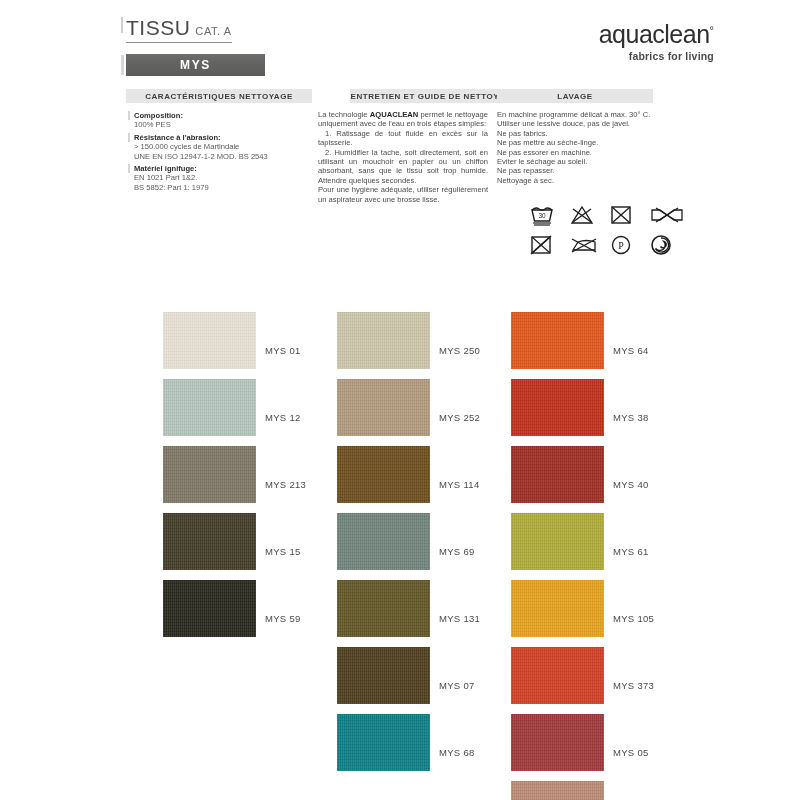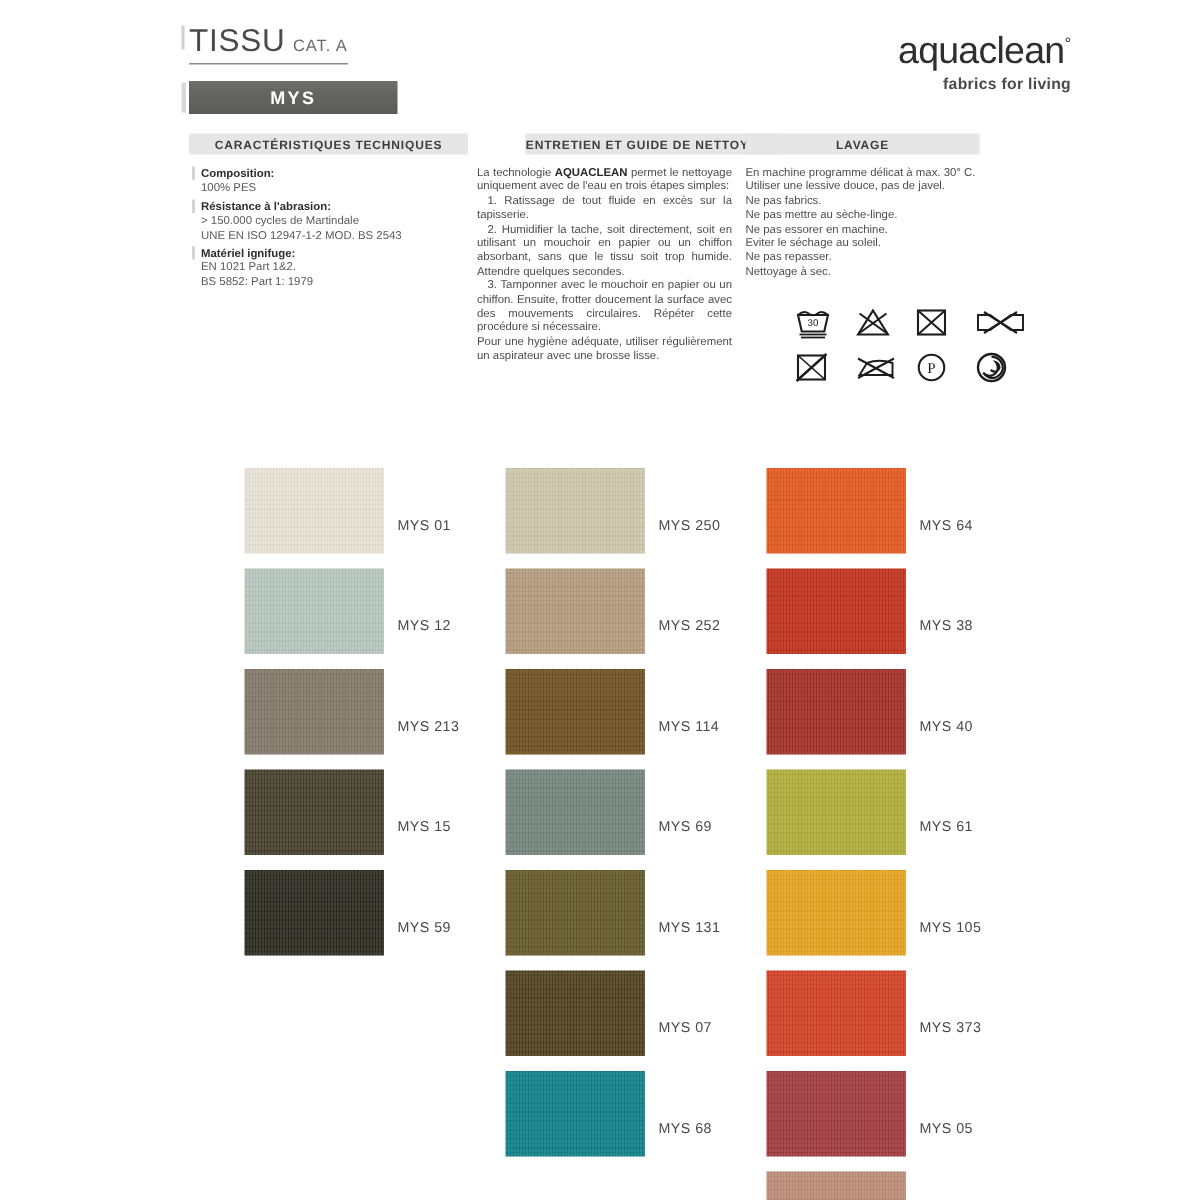--- a/index.html
+++ b/index.html
@@ -213,21 +213,21 @@
     <span class="label">MYS</span>
   </div>
 
   <div id="brand">
     <div class="brand-name"><span>aquaclean</span><span class="brand-reg">°</span></div>
     <div class="brand-tag">fabrics for living</div>
   </div>
 </div>
 
 <div class="sec-bar" id="bar-tech">
-  <span class="txt">CARACTÉRISTIQUES TECHNIQUES</span>
+  <span class="txt">CARACTÉRISTIQUES NETTOYAGE</span>
 </div>
 <div class="sec-bar" id="bar-entre">
   <span class="txt">ENTRETIEN ET GUIDE DE NETTOYAGE</span>
 </div>
 <div class="sec-bar" id="bar-lavage">
   <span class="txt">LAVAGE</span>
 </div>
 
 <div class="col" id="col-tech">
   <div class="tech-group">
@@ -243,21 +243,20 @@
     <span class="lbl">Matériel ignifuge:</span>
     <span class="val">EN 1021 Part 1&amp;2.</span>
     <span class="val">BS 5852: Part 1: 1979</span>
   </div>
 </div>
 
 <div class="col" id="col-entre">
   <p><span>La technologie </span><span class="bold-ac">AQUACLEAN</span><span> permet le nettoyage uniquement avec de l'eau en trois étapes simples:</span></p>
   <p class="indent">1. Ratissage de tout fluide en excès sur la tapisserie.</p>
   <p class="indent">2. Humidifier la tache, soit directement, soit en utilisant un mouchoir en papier ou un chiffon absorbant, sans que le tissu soit trop humide. Attendre quelques secondes.</p>
-  <p class="indent">3. Tamponner avec le mouchoir en papier ou un chiffon. Ensuite, frotter doucement la surface avec des mouvements circulaires. Répéter cette procédure si nécessaire.</p>
   <p>Pour une hygiène adéquate, utiliser régulièrement un aspirateur avec une brosse lisse.</p>
 </div>
 
 <div class="col" id="col-lavage">
   <div>En machine programme délicat à max. 30° C.</div>
   <div>Utiliser une lessive douce, pas de javel.</div>
   <div>Ne pas fabrics.</div>
   <div>Ne pas mettre au sèche-linge.</div>
   <div>Ne pas essorer en machine.</div>
   <div>Eviter le séchage au soleil.</div>

